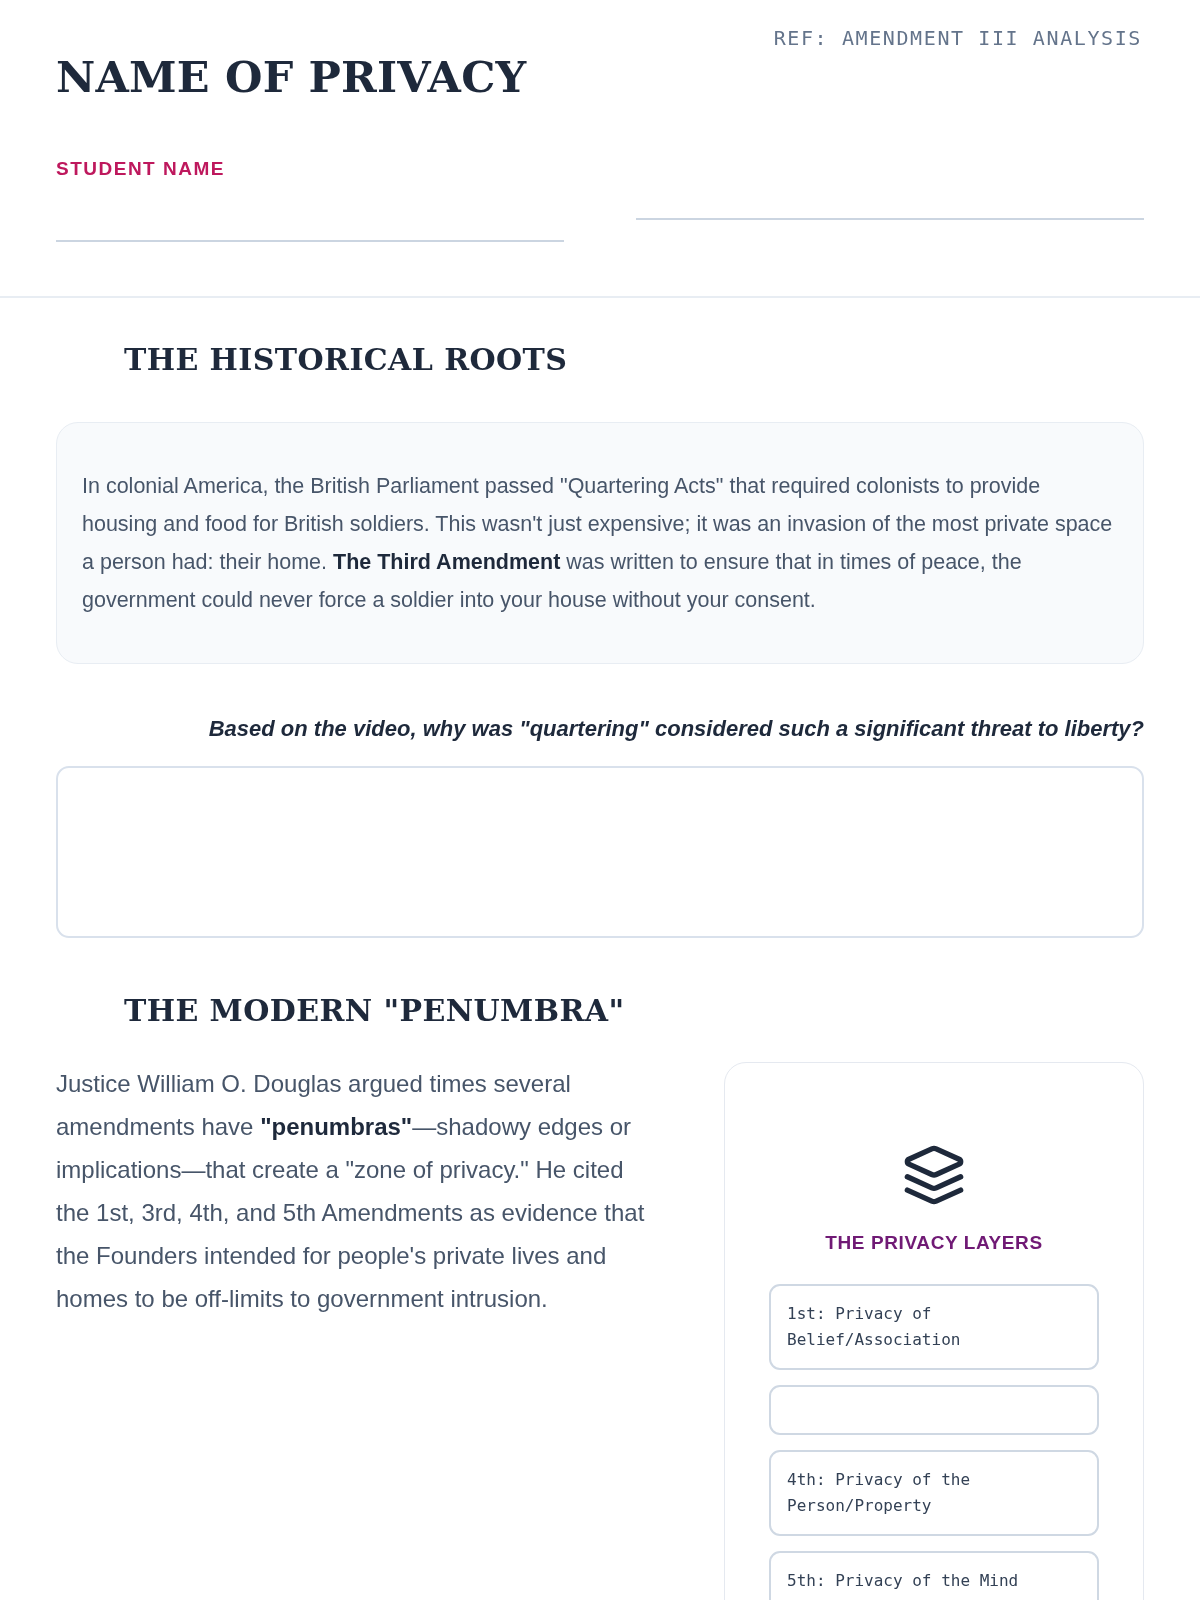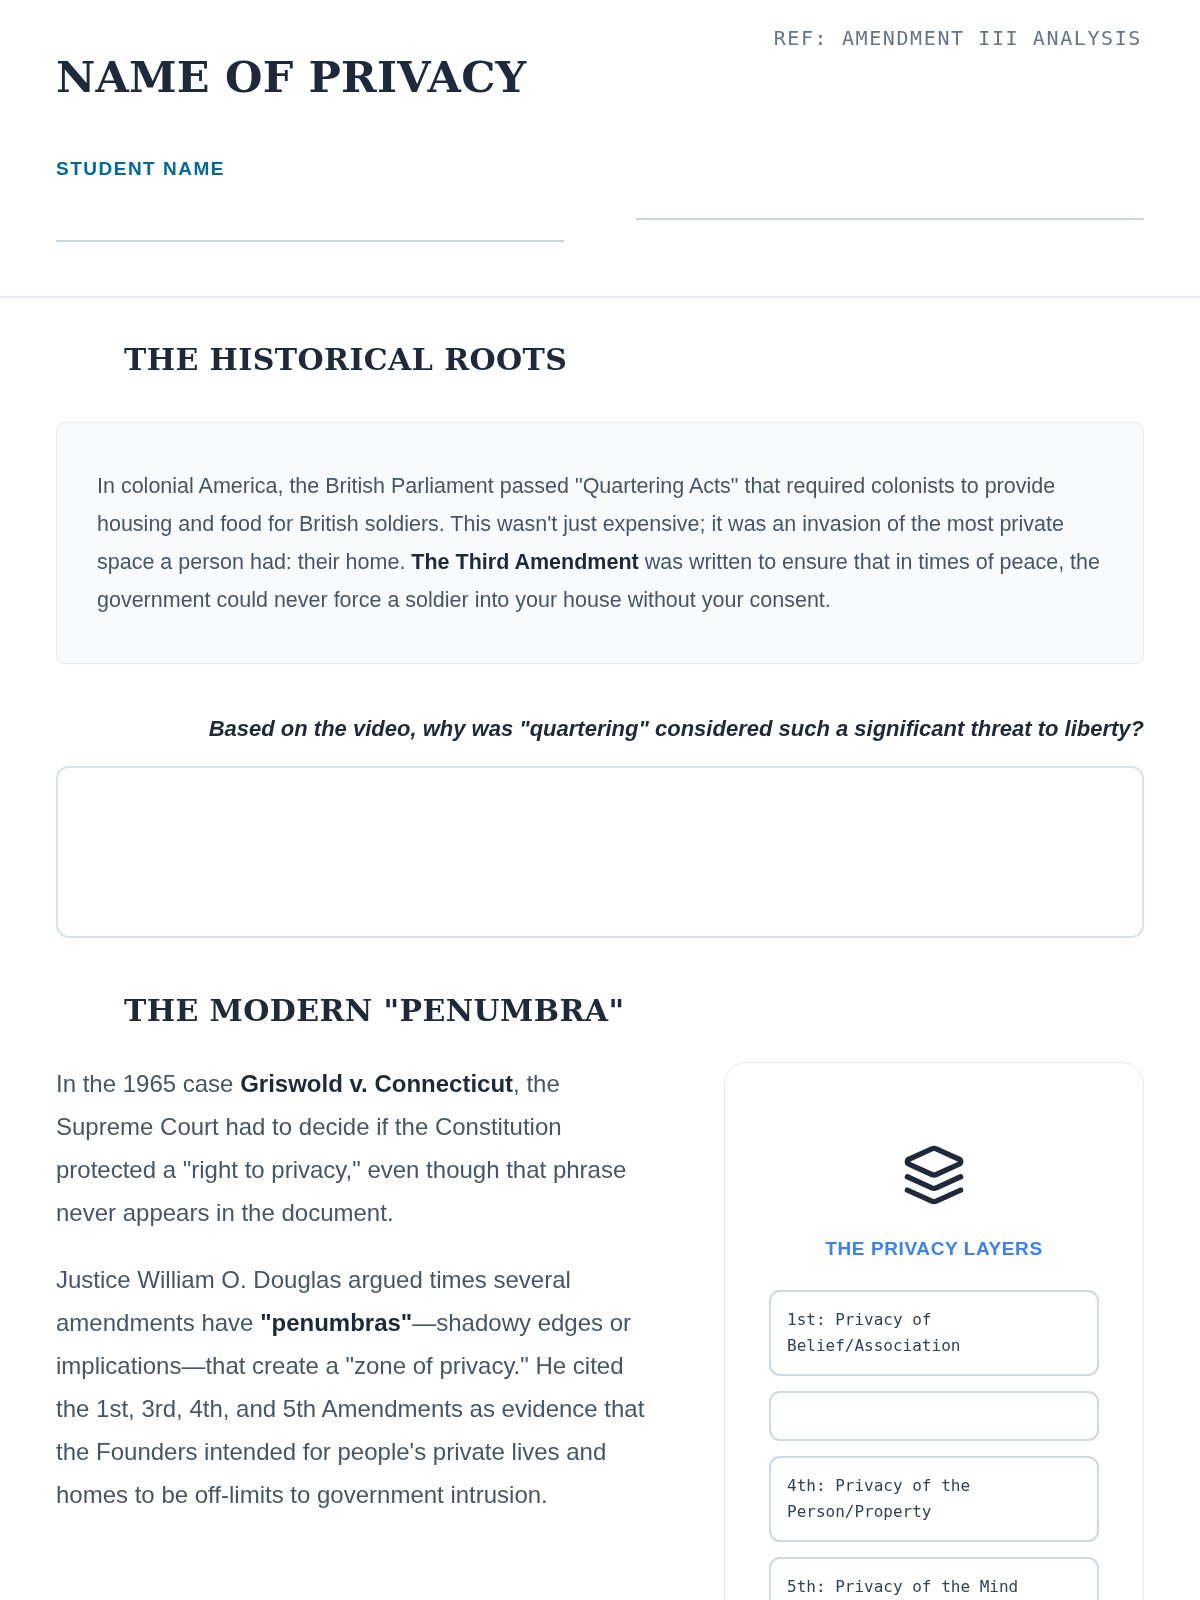--- a/index.html
+++ b/index.html
@@ -39,21 +39,21 @@
     display: grid;
     grid-template-columns: 1fr 1fr;
     column-gap: 72px;
     margin-top: 58px;
     margin-bottom: 54px;
   }
   .field-label {
     font-size: 19px;
     font-weight: 700;
     letter-spacing: 1.5px;
-    color: #0369a1;
+    color: #be185d;
   }
   .field-line {
     height: 62px;
     border-bottom: 2px solid #cbd5e1;
   }
   .divider {
     width: 100%;
     height: 0;
     border-top: 2px solid #e8edf3;
   }
@@ -66,22 +66,22 @@
     color: #1e293b;
     letter-spacing: 0.4px;
     padding-left: 68px;
   }
   .s1-heading { margin-top: 44px; }
 
   .info-box {
     margin-top: 45px;
     background: #f8fafc;
     border: 1px solid #e8edf3;
-    border-radius: 8px;
-    padding: 44px 40px;
+    border-radius: 22px;
+    padding: 44px 25px;
   }
   .info-box p {
     font-size: 21.5px;
     line-height: 38px;
     color: #475569;
   }
   .info-box b, .col-left b { color: #1e293b; font-weight: 700; }
 
   .question {
     margin-top: 52px;
@@ -119,25 +119,25 @@
     border: 1px solid #e5e9f0;
     border-radius: 22px;
     background: #ffffff;
     padding: 48px 44px 44px 44px;
     text-align: center;
     min-height: 560px;
   }
   .card-icon { margin-top: 32px; }
   .card-icon svg { width: 64px; height: 64px; display: inline-block; }
   .card-title {
-    margin-top: 27px;
+    margin-top: 21px;
     font-size: 19px;
     font-weight: 700;
     letter-spacing: 0.6px;
-    color: #3b82f6;
+    color: #701a75;
   }
   .layer-boxes { margin-top: 30px; }
   .layer-box {
     border: 2px solid #cfd8e3;
     border-radius: 11px;
     padding: 15px 16px;
     min-height: 50px;
     margin-bottom: 15px;
     text-align: left;
     font-family: "DejaVu Sans Mono", "Liberation Mono", monospace;
@@ -181,21 +181,20 @@
       <p class="question">Based on the video, why was "quartering" considered such a significant threat to liberty?</p>
 
       <div class="answer-box"></div>
     </section>
 
     <section>
       <h2 class="section-heading s2-heading">THE MODERN "PENUMBRA"</h2>
 
       <div class="columns">
         <div class="col-left">
-          <p><span>In the 1965 case </span><b>Griswold v. Connecticut</b><span>, the Supreme Court had to decide if the Constitution protected a "right to privacy," even though that phrase never appears in the document.</span></p>
           <p><span>Justice William O. Douglas argued times several amendments have </span><b>"penumbras"</b><span>—shadowy edges or implications—that create a "zone of privacy." He cited the 1st, 3rd, 4th, and 5th Amendments as evidence that the Founders intended for people's private lives and homes to be off-limits to government intrusion.</span></p>
         </div>
 
         <div class="card">
           <div class="card-icon">
             <svg viewBox="0 0 24 24" fill="none" stroke="#1e293b" stroke-width="2" stroke-linecap="round" stroke-linejoin="round">
               <path d="M12.83 2.18a2 2 0 0 0-1.66 0L2.6 6.08a1 1 0 0 0 0 1.83l8.58 3.91a2 2 0 0 0 1.66 0l8.58-3.9a1 1 0 0 0 0-1.83Z"></path>
               <path d="m22 12.65-9.17 4.16a2 2 0 0 1-1.66 0L2 12.65"></path>
               <path d="m22 17.65-9.17 4.16a2 2 0 0 1-1.66 0L2 17.65"></path>
             </svg>

